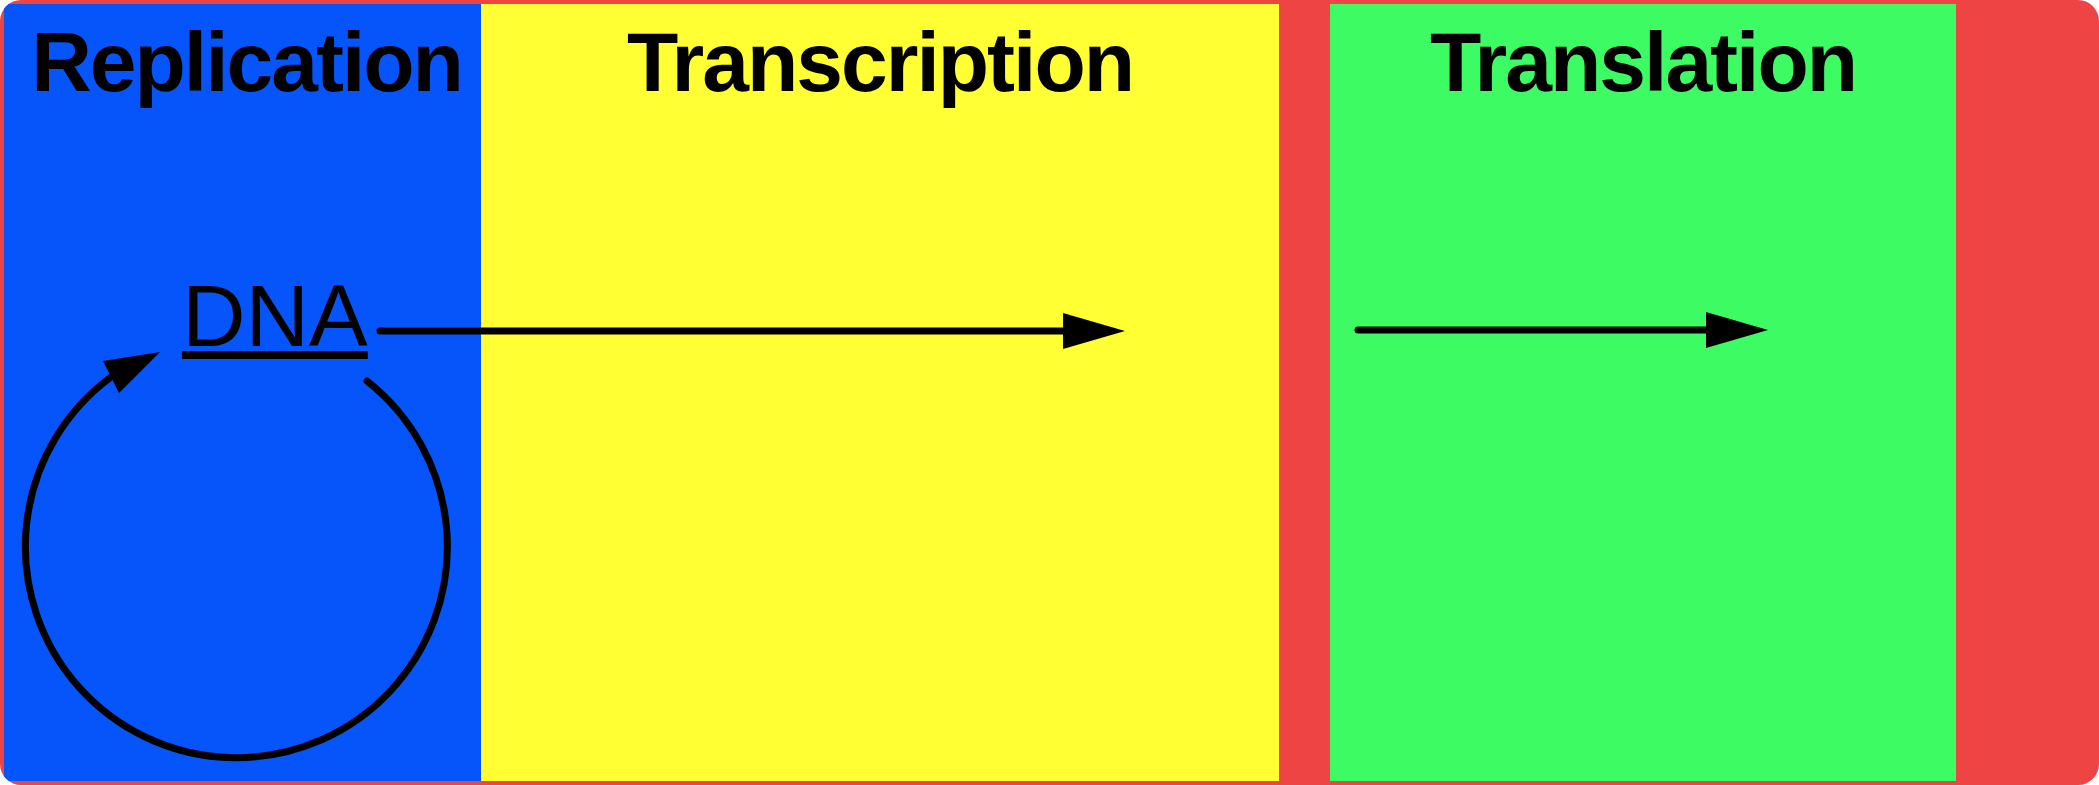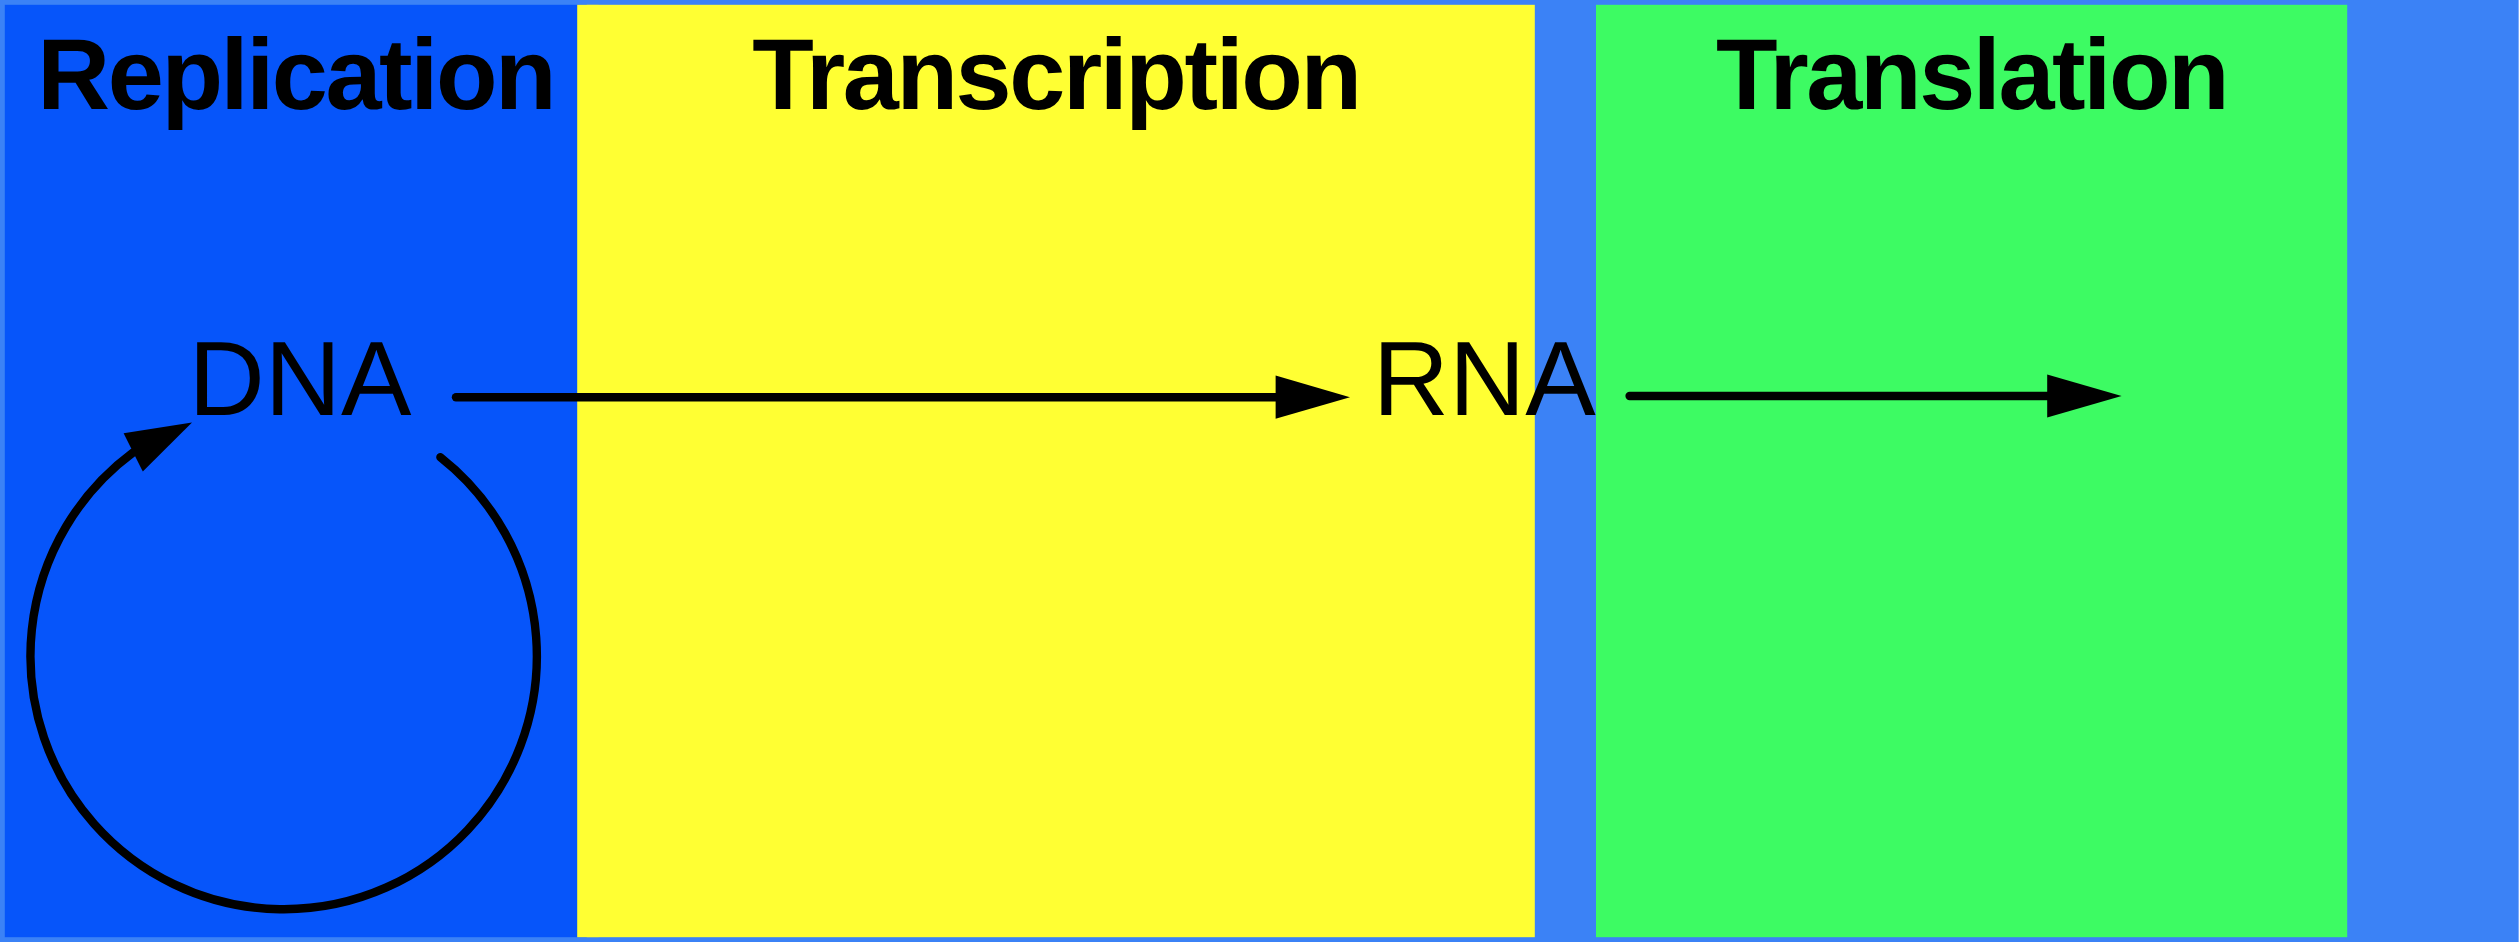--- a/index.html
+++ b/index.html
@@ -5,22 +5,23 @@
   html, body {
     margin: 0;
     padding: 0;
     background: #ffffff;
     font-family: "Liberation Sans", sans-serif;
   }
   .frame {
     position: relative;
     width: 2099px;
     height: 785px;
-    background: #3b82f6; 
+    background: #ef4444; 
     overflow: hidden;
+    border-radius: 21px;
   }
   .panel {
     position: absolute;
     top: 4px;
     height: 777px;
   }
   .panel-replication  { left: 4px;    width: 485px; background: #0655FA; }
   .panel-divider      { left: 489px;  width: 10px;  background: #A4B25C; }
   .panel-transcription{ left: 481px;  width: 798px; background: #FFFF33; }
   .panel-translation  { left: 1330px; width: 626px; background: #3DFB63; }
@@ -35,21 +36,21 @@
     white-space: nowrap;
   }
   .node-label {
     position: absolute;
     font-size: 88px;
     font-weight: normal;
     line-height: 1;
     color: #000000;
     white-space: nowrap;
   }
-  .node-dna { left: 157px;  top: 272px; }
+  .node-dna { left: 182px;  top: 272px; text-decoration: underline; }
   .node-rna { left: 1144px; top: 272px; }
 
   .arrow-layer {
     position: absolute;
     left: 0; top: 0;
     width: 2099px;
     height: 785px;
     pointer-events: none;
   }
 </style>
@@ -66,21 +67,20 @@
 
   <div class="panel panel-transcription">
     <div class="panel-header">Transcription</div>
   </div>
 
   <div class="panel panel-translation">
     <div class="panel-header">Translation</div>
   </div>
 
   <div class="node-label node-dna">DNA</div>
-  <div class="node-label node-rna">RNA</div>
 
   <svg class="arrow-layer" viewBox="0 0 2099 785">
 
     <g>
       <path d="M 367 381 A 211 211 0 1 1 111 377" fill="none" stroke="#000000" stroke-width="7" stroke-linecap="round"></path>
       <polygon points="160,352 103,361 119,393" fill="#000000"></polygon>
     </g>
 
     <g>
       <line x1="380" y1="331" x2="1065" y2="331" stroke="#000000" stroke-width="7" stroke-linecap="round"></line>

